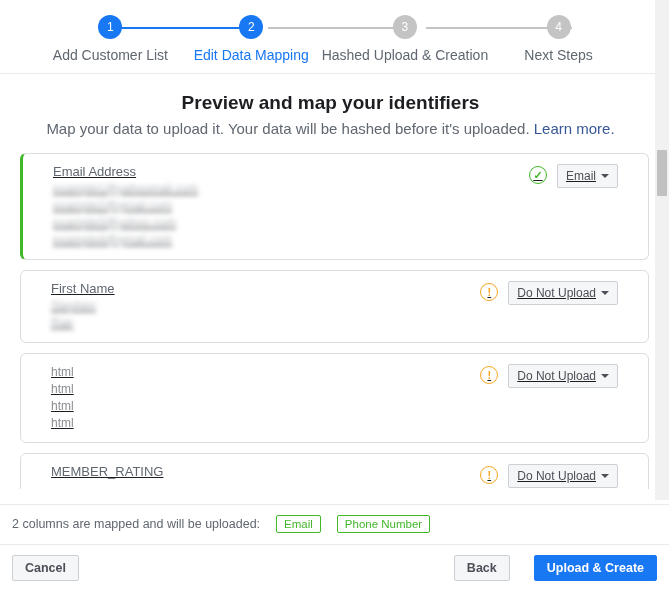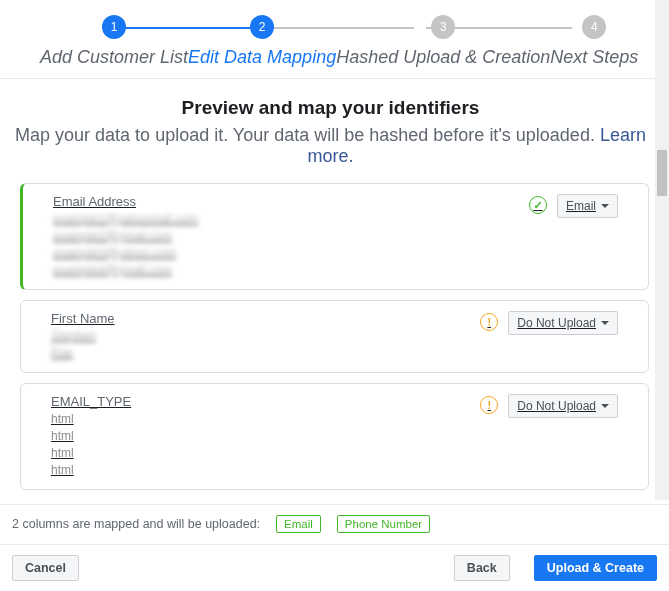--- a/index.html
+++ b/index.html
@@ -38,24 +38,23 @@
   justify-content: center;
   color: #fff;
   font-size: 12px;
   font-weight: 500;
   margin-bottom: 8px;
 }
 .step-circle.done { background: #1877f2; }
 .step-circle.active { background: #1877f2; }
 .step-circle.upcoming { background: #c4c4c4; }
 .step-label {
-  font-size: 18px;
+  font-size: 14px;
   color: #606770;
   white-space: nowrap;
-  font-style: italic;
 }
 .step-label.active { color: #1877f2; }
 .step-line {
   position: absolute;
   top: 27px;
   height: 2px;
   z-index: 1;
 }
 .line1 { left: 110px; width: 146px; background: #1877f2; }
 .line2 { left: 268px; width: 146px; background: #c4c4c4; }
@@ -70,21 +69,21 @@
   text-align: center;
   padding: 18px 8px 6px 0;
 }
 .heading h2 {
   font-size: 19px;
   font-weight: 600;
   color: #1c1e21;
   margin-bottom: 6px;
 }
 .heading p {
-  font-size: 18px;
+  font-size: 15px;
   color: #606770;
 }
 .heading a { color: #385898; text-decoration: none; cursor: pointer; }
 
 .cards {
   padding: 10px 20px 0 20px;
 }
 .card {
   border: 1px solid #dadde1;
   border-radius: 6px;
@@ -281,21 +280,20 @@
         <div class="status-icon warn">!</div>
         <div class="dropdown">
           <span>Do Not Upload</span>
           <span class="caret"></span>
         </div>
       </div>
     </div>
 
     <div class="card">
       <div class="card-left">
-        <div class="card-title">EMAIL_TYPE</div>
         <div class="card-data">
           <div>html</div>
           <div>html</div>
           <div>html</div>
           <div>html</div>
         </div>
       </div>
       <div class="card-right">
         <div class="status-icon warn">!</div>
         <div class="dropdown">

